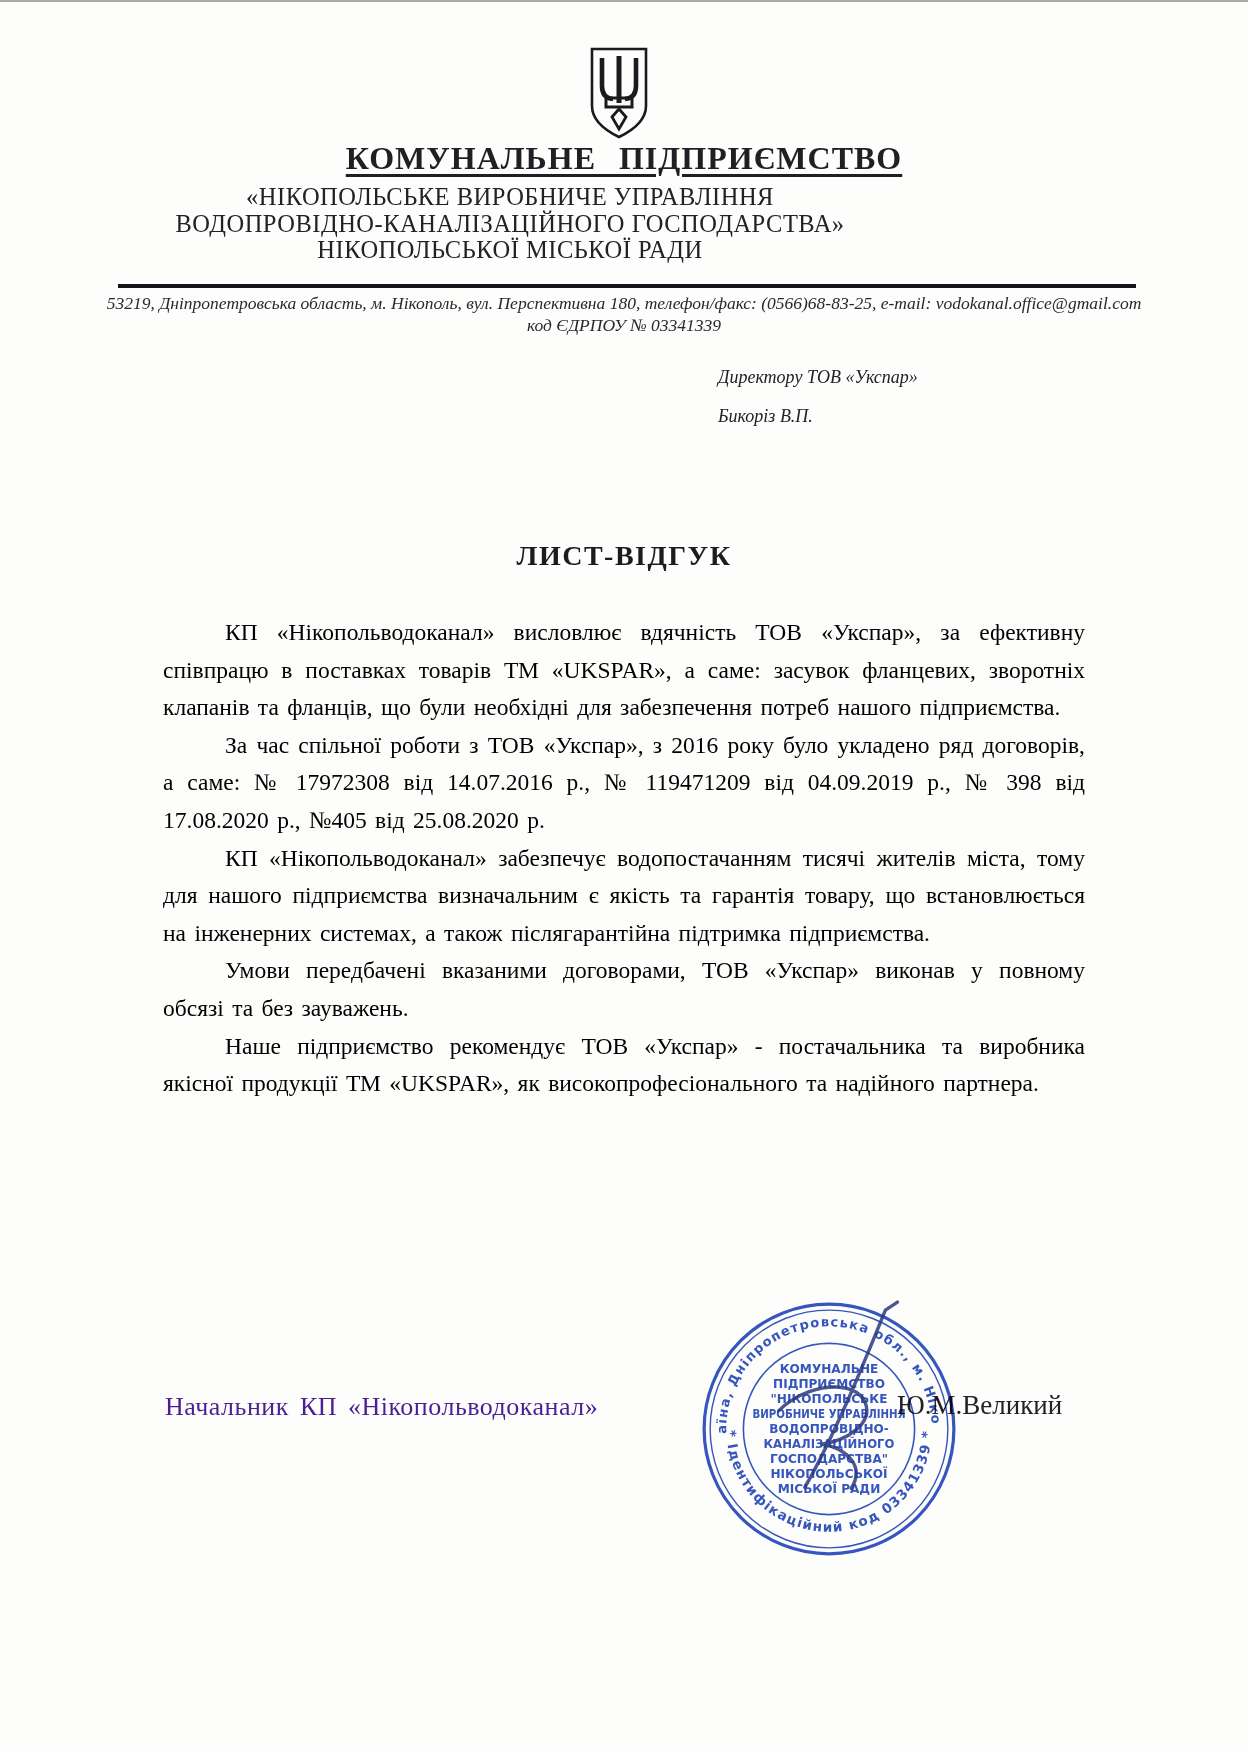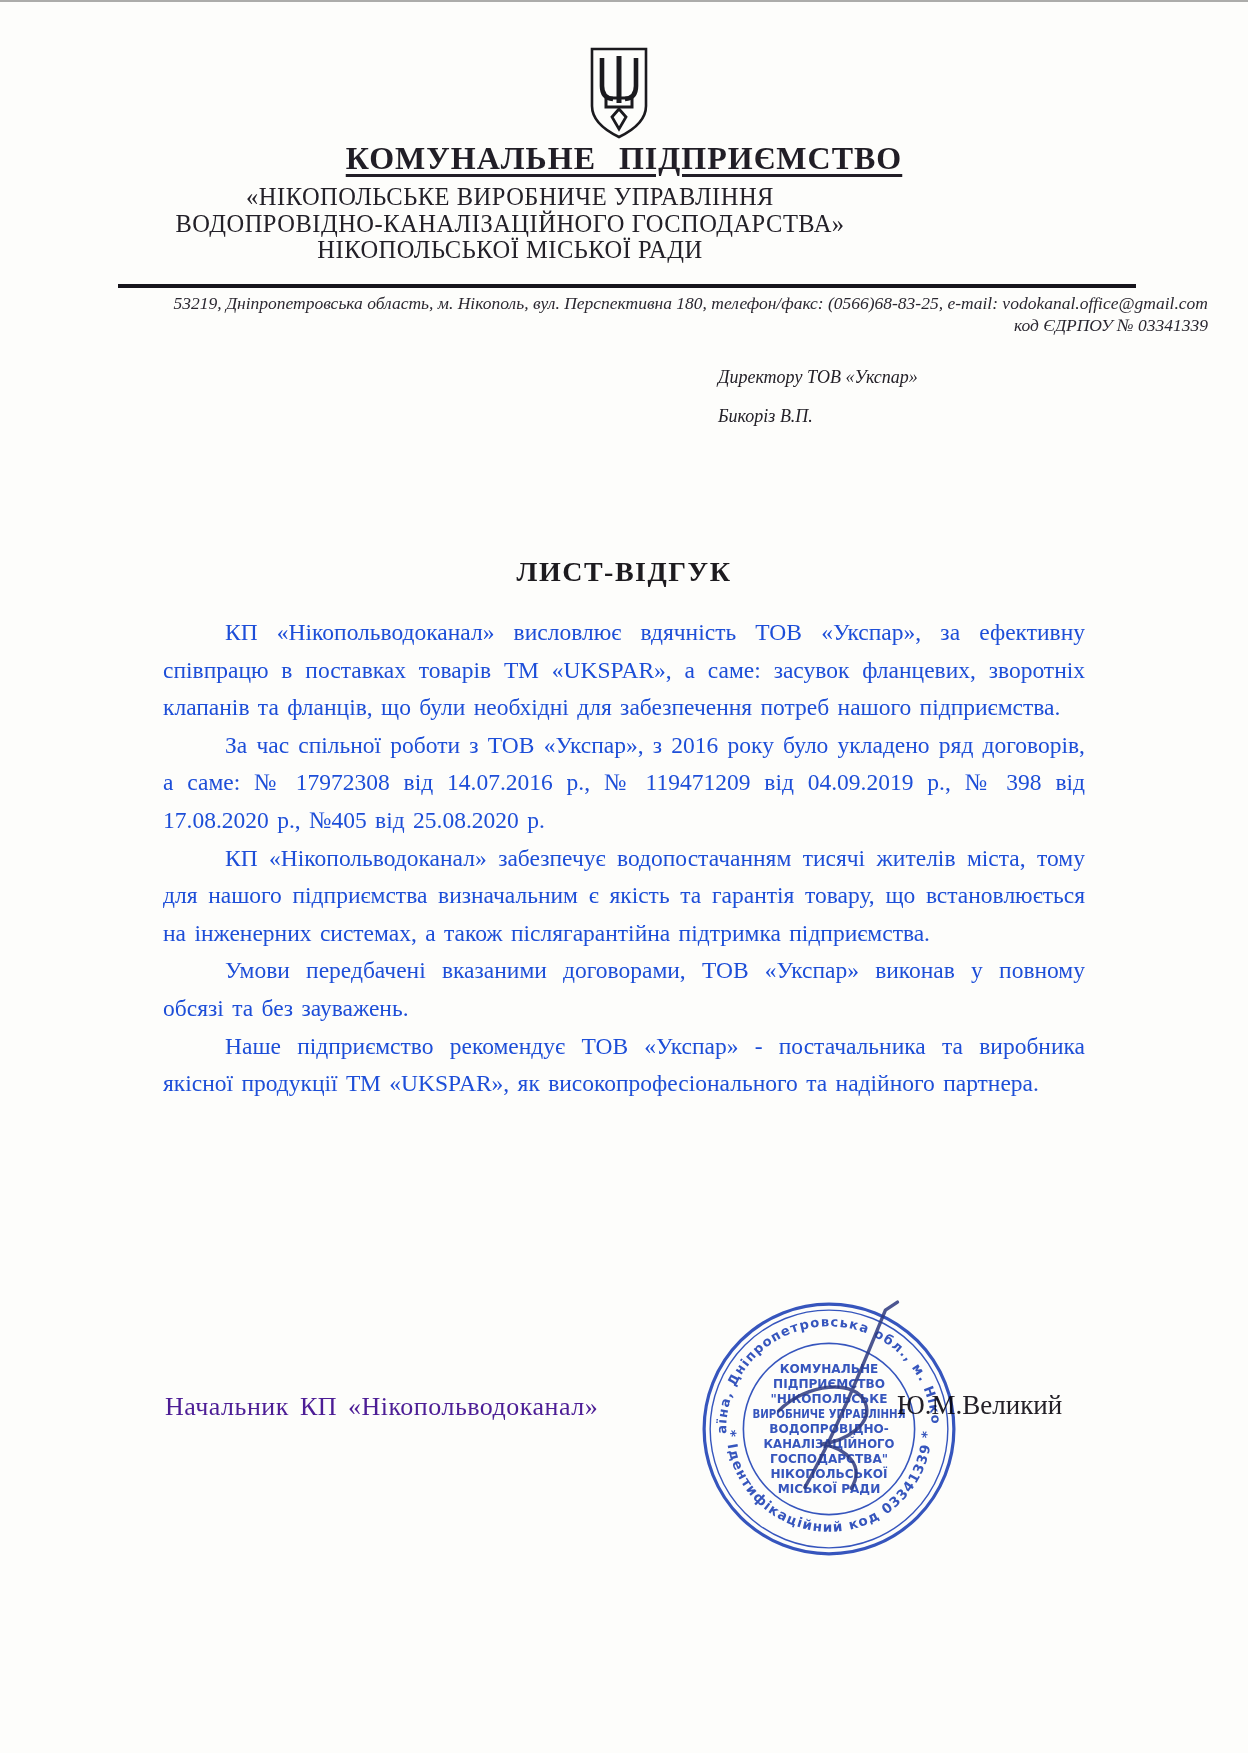--- a/index.html
+++ b/index.html
@@ -31,43 +31,43 @@
     position:absolute;left:0;top:184px;width:1020px;
     text-align:center;font-size:24.5px;line-height:26.5px;
     letter-spacing:.5px;color:#232028;
   }
   .header-rule{
     position:absolute;left:118px;top:284px;width:1018px;height:4px;
     background:#17151c;
   }
   .contact{
     position:absolute;left:40px;top:292px;width:1168px;
-    text-align:right;font-style:italic;
+    text-align:center;font-style:italic;
     font-size:17.5px;line-height:22px;color:#2a2730;
   }
   
   .addressee{
     position:absolute;left:718px;top:358px;
     font-style:italic;font-size:18px;line-height:39px;
     color:#232027;
   }
   
   .letter-title{
-    position:absolute;left:0;top:556px;width:1248px;
+    position:absolute;left:0;top:540px;width:1248px;
     text-align:center;font-weight:bold;font-size:28px;
     letter-spacing:1.5px;color:#1d1b1f;
   }
   
   .body-text{
     position:absolute;left:163px;top:614px;width:922px;
   }
   .body-text p{
     margin:0;text-align:justify;text-indent:62px;
     font-size:23.5px;line-height:37.6px;
-    word-spacing:2.5px;color:#1d4ed8;
+    word-spacing:2.5px;color:#000000;
   }
   
   .sig-position{
     position:absolute;left:165px;top:1392px;
     font-size:26px;color:#4c1d95;letter-spacing:.5px;word-spacing:4px;
   }
   .sig-name{
     position:absolute;left:897px;top:1390px;
     font-size:27px;color:#232027;
   }

